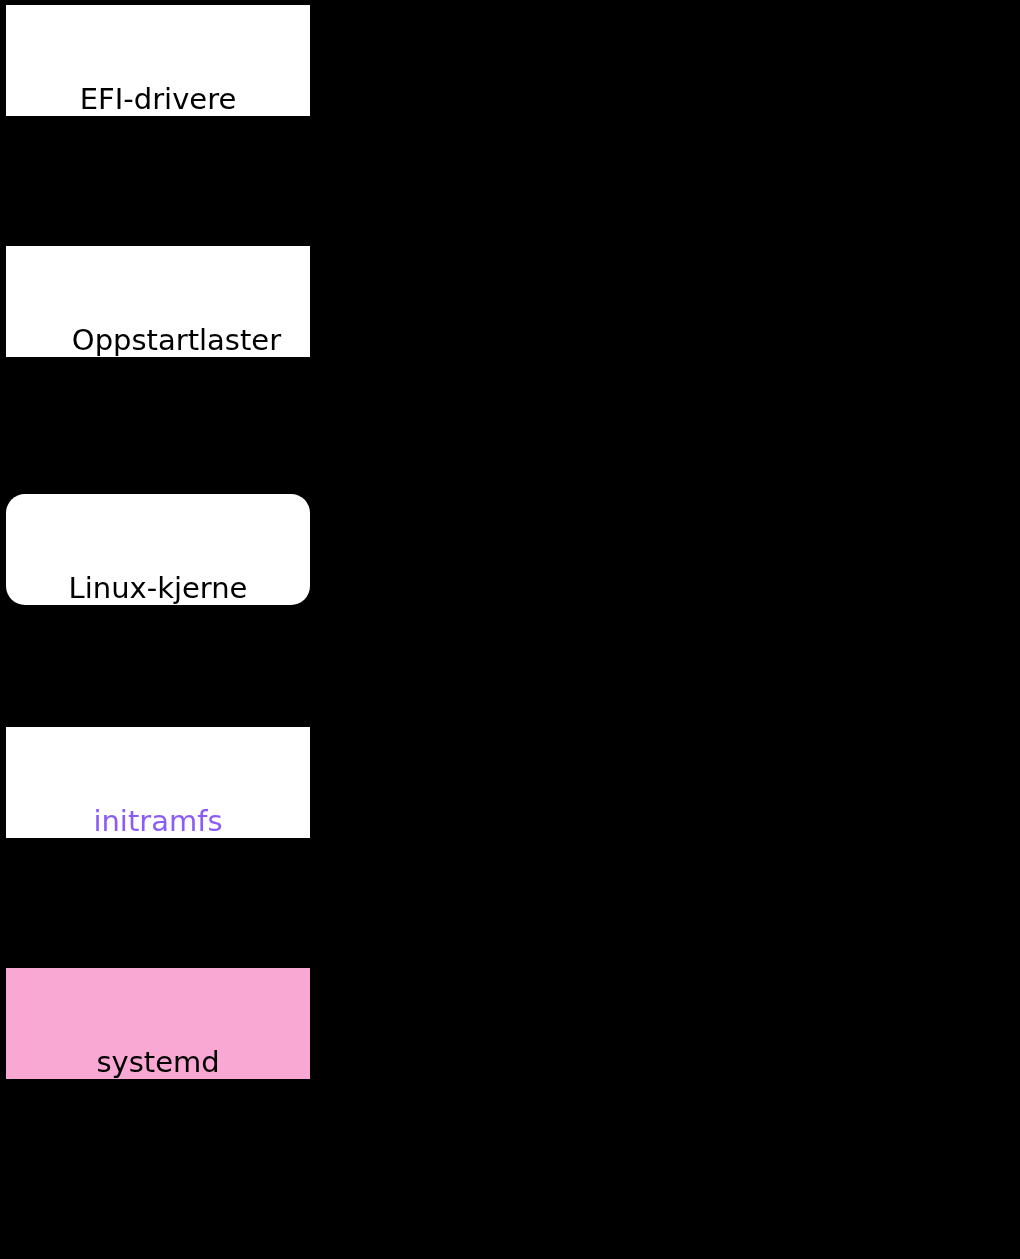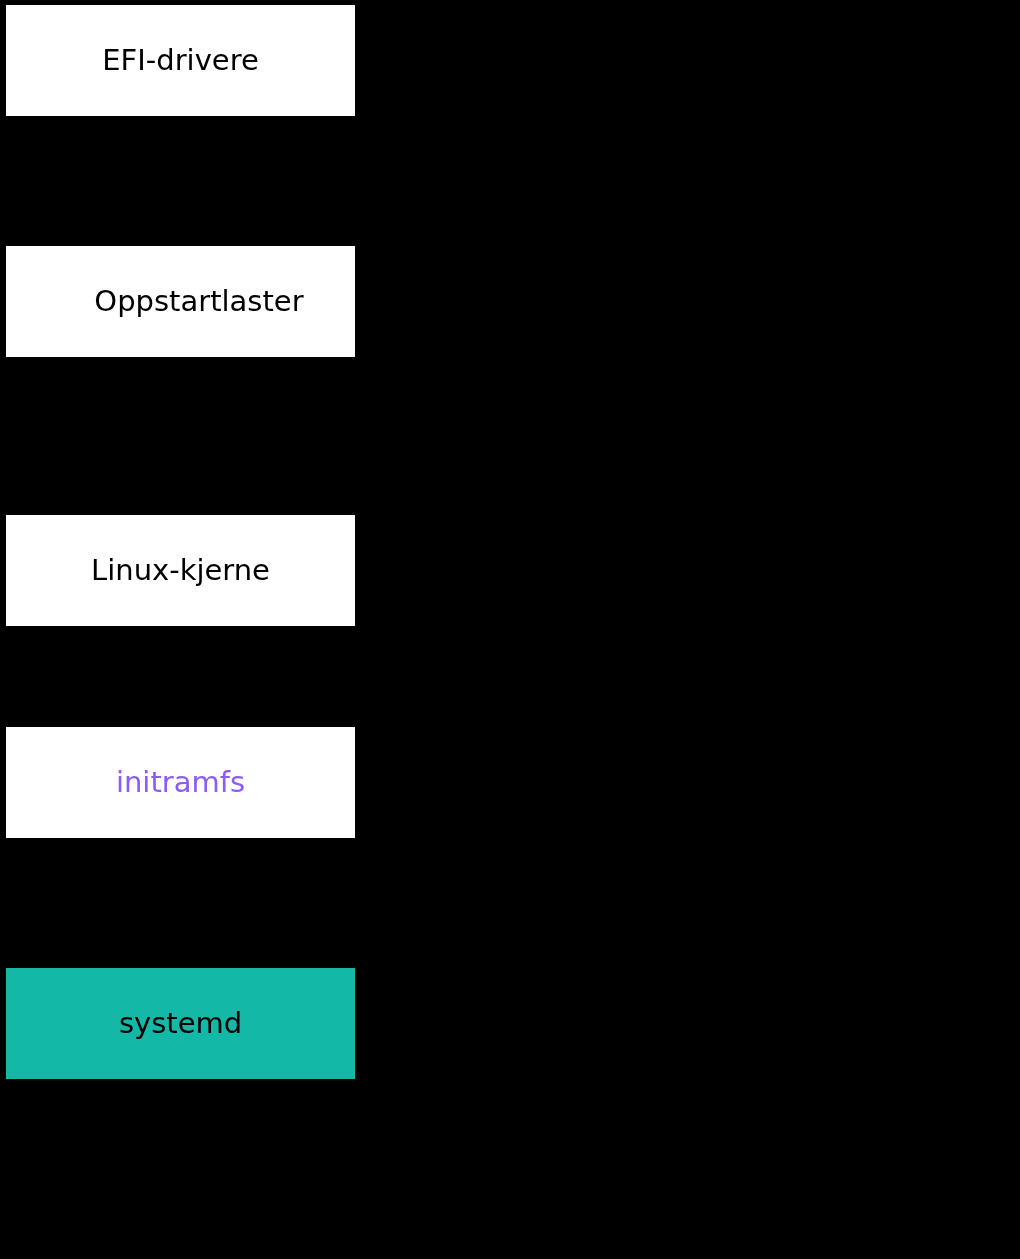--- a/index.html
+++ b/index.html
@@ -12,58 +12,58 @@
     position: relative;
     width: 1020px;
     height: 1259px;
     background: #000000;
     overflow: hidden;
     font-family: "DejaVu Sans", "Liberation Sans", sans-serif;
   }
   .stage-box {
     position: absolute;
     left: 6px;
-    width: 349px;
+    width: 304px;
     height: 111px;
     background: #ffffff;
     box-sizing: border-box;
     display: flex;
-    align-items: center;
+    align-items: flex-end;
     justify-content: center;
   }
   .stage-label {
     color: #000000;
     font-size: 29px;
     font-weight: 400;
     line-height: 1.1;
     letter-spacing: 0px;
     text-align: center;
     white-space: nowrap;
   }
   
   .stage-box.pos-0 { top: 5px; }
   .stage-box.pos-1 { top: 246px; }
-  .stage-box.pos-2 { top: 515px; }
+  .stage-box.pos-2 { top: 494px; border-radius: 19px; }
   .stage-box.pos-3 { top: 727px; }
   .stage-box.pos-4 { top: 968px; }
 </style>
 </head>
 <body>
 
 <div id="canvas">
   <div id="stage-list">
       <div class="stage-box pos-0" style="background: rgb(255, 255, 255);">
         <span class="stage-label" style="color: rgb(0, 0, 0);">EFI-drivere</span>
       </div>
       <div class="stage-box pos-1" style="background: rgb(255, 255, 255); padding-left: 37px;">
         <span class="stage-label" style="color: rgb(0, 0, 0);">Oppstartlaster</span>
       </div>
       <div class="stage-box pos-2" style="background: rgb(255, 255, 255);">
         <span class="stage-label" style="color: rgb(0, 0, 0);">Linux-kjerne</span>
       </div>
       <div class="stage-box pos-3" style="background: rgb(255, 255, 255);">
         <span class="stage-label" style="color: #8b5cf6;">initramfs</span>
       </div>
-      <div class="stage-box pos-4" style="background: #14b8a6;">
+      <div class="stage-box pos-4" style="background: #f9a8d4;">
         <span class="stage-label" style="color: rgb(0, 0, 0);">systemd</span>
       </div>
     </div>
 </div>
 
 </body></html>

